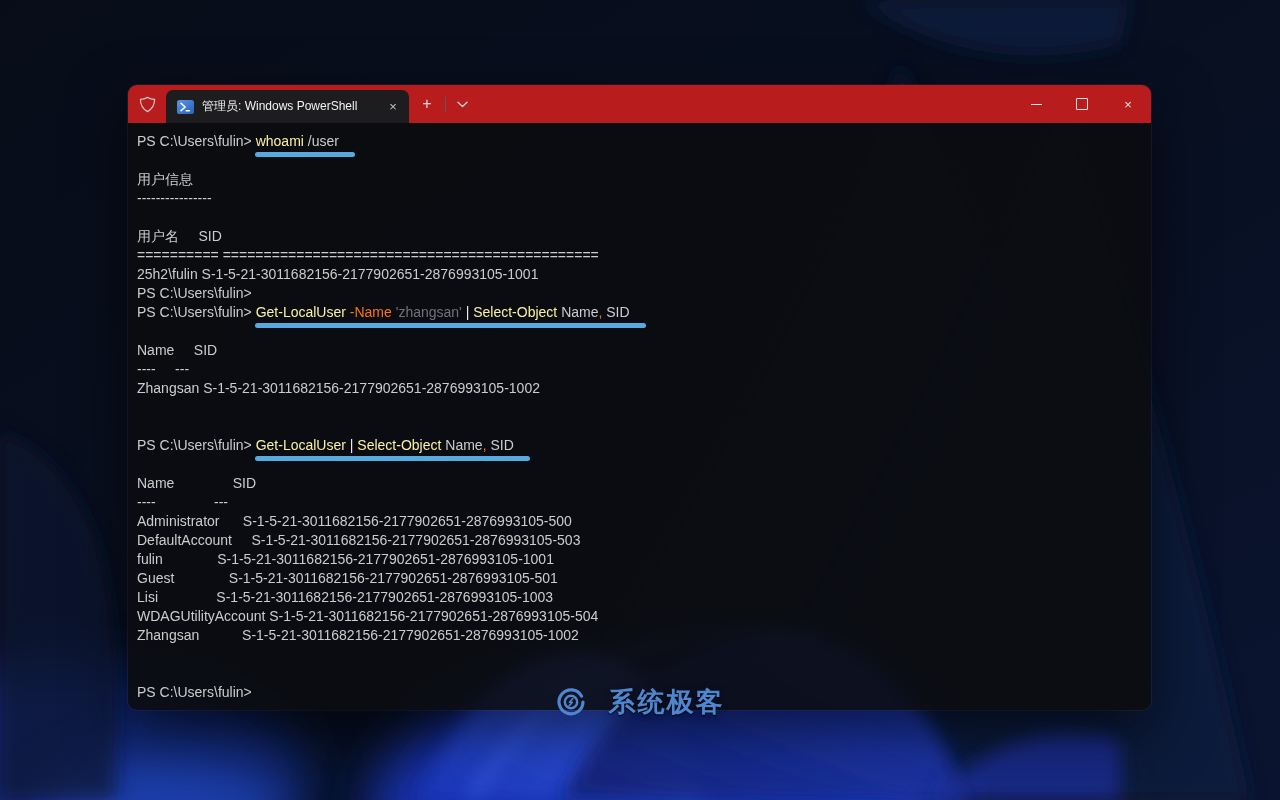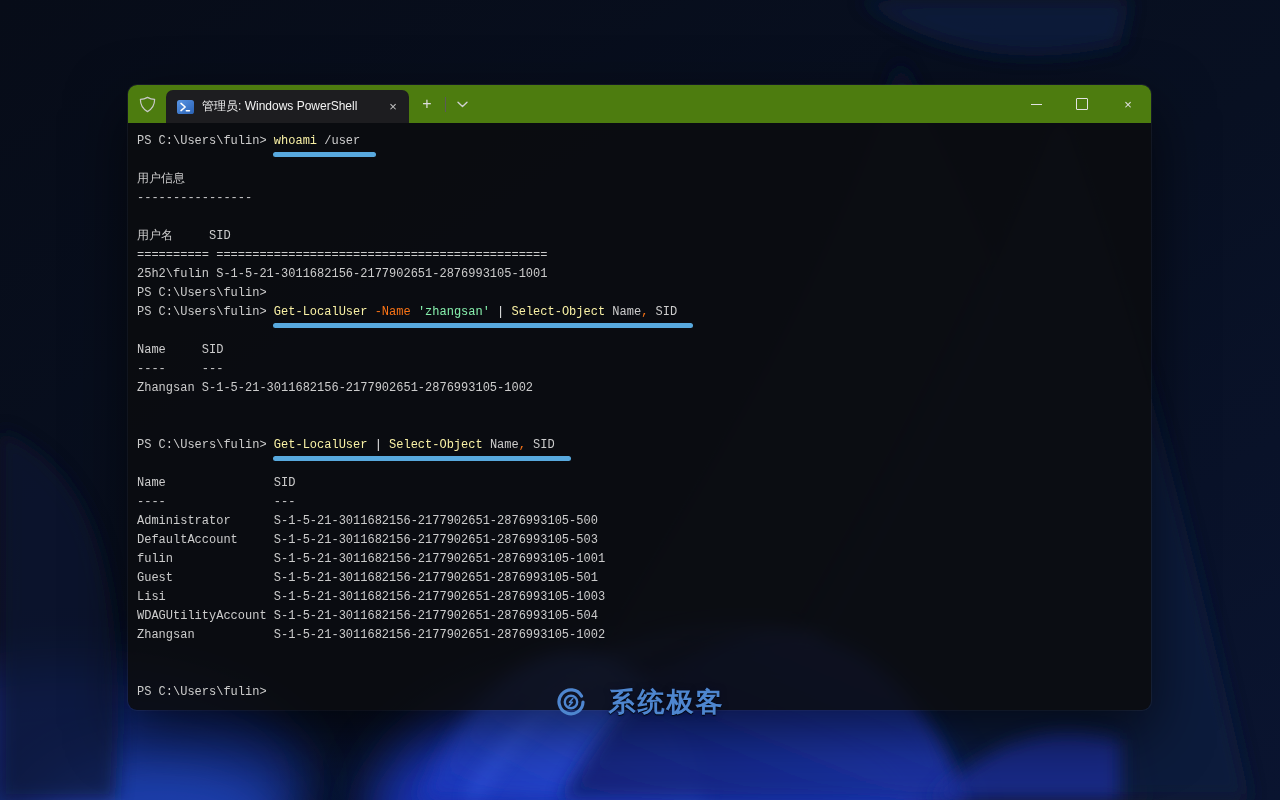--- a/index.html
+++ b/index.html
@@ -10,21 +10,21 @@
   }
   .wallpaper{position:absolute;left:0;top:0;width:1280px;height:800px;}
 
   
   .window{
     position:absolute;left:128px;top:85px;width:1023px;height:625px;
     border-radius:9px;overflow:hidden;display:flex;flex-direction:column;
     box-shadow:0 22px 60px rgba(0,0,0,.6),0 0 0 1px rgba(255,255,255,.07);
   }
   .titlebar{
-    flex:0 0 38px;height:38px;background:#4d7c0f;
+    flex:0 0 38px;height:38px;background:#b91c1c;
     display:flex;align-items:stretch;
   }
   .shield-area{width:38px;display:flex;align-items:center;justify-content:center;}
   .tab{
     margin-top:5px;width:226px;background:#1d1d20;
     border-radius:7px 7px 0 0;
     display:flex;align-items:center;gap:8px;padding:0 6px 0 11px;
   }
   .tab-title{color:#f2f2f2;font-size:12px;white-space:nowrap;flex:1;}
   .tab-close{
@@ -39,41 +39,41 @@
   .chevron-btn{width:32px;display:flex;align-items:center;justify-content:center;}
   .win-controls{margin-left:auto;display:flex;}
   .ctrl{width:46px;display:flex;align-items:center;justify-content:center;color:#e2e2e2;}
   .min-glyph{width:11px;height:1px;background:#e2e2e2;}
   .max-glyph{width:10px;height:10px;border:1px solid #e2e2e2;border-radius:1px;}
   .close-glyph{font-size:13px;line-height:1;}
 
   
   .terminal{
     flex:1;padding:9px 8px 0 9px;
-    font-family:Liberation Mono, monospace;
-    font-size:12px;line-height:19px;white-space:pre;
+    font-family:Liberation Sans, sans-serif;
+    font-size:14px;line-height:19px;white-space:pre;
   }
   .tline{height:19px;white-space:pre;}
   .ul{position:relative;display:inline-block;}
   .ul::after{
     content:"";position:absolute;left:-1px;right:-16px;bottom:-6px;height:5px;
     border-radius:3px;
   }
 
   
   .watermark{
     position:absolute;left:0;top:684px;width:1280px;
     display:flex;align-items:center;justify-content:center;gap:23px;z-index:6;
   }
   .wm-text{
     font-size:27px;font-weight:bold;letter-spacing:2px;
     text-shadow:0 1px 1px rgba(0,0,0,.85),0 0 6px rgba(0,10,40,.6);
   }
 </style>
-<style>.c-default{color:#cccccc}.c-y{color:#f9f1a5}.c-g{color:#f97316}.c-b{color:#86efac}.c-w{color:#ececec}.ul::after{background:#58a9de}</style></head>
+<style>.c-default{color:#cccccc}.c-y{color:#f9f1a5}.c-g{color:#f97316}.c-b{color:#737373}.c-w{color:#ececec}.ul::after{background:#58a9de}</style></head>
 <body>
 
 <svg class="wallpaper" viewBox="0 0 1280 800" width="1280" height="800">
   <defs>
     <linearGradient id="bg" x1="0" y1="0" x2="1" y2="1">
       <stop offset="0" stop-color="#070c18"></stop>
       <stop offset="0.55" stop-color="#081022"></stop>
       <stop offset="1" stop-color="#0a1430"></stop>
     </linearGradient>
     <linearGradient id="p1" x1="0" y1="1" x2="1" y2="0">

